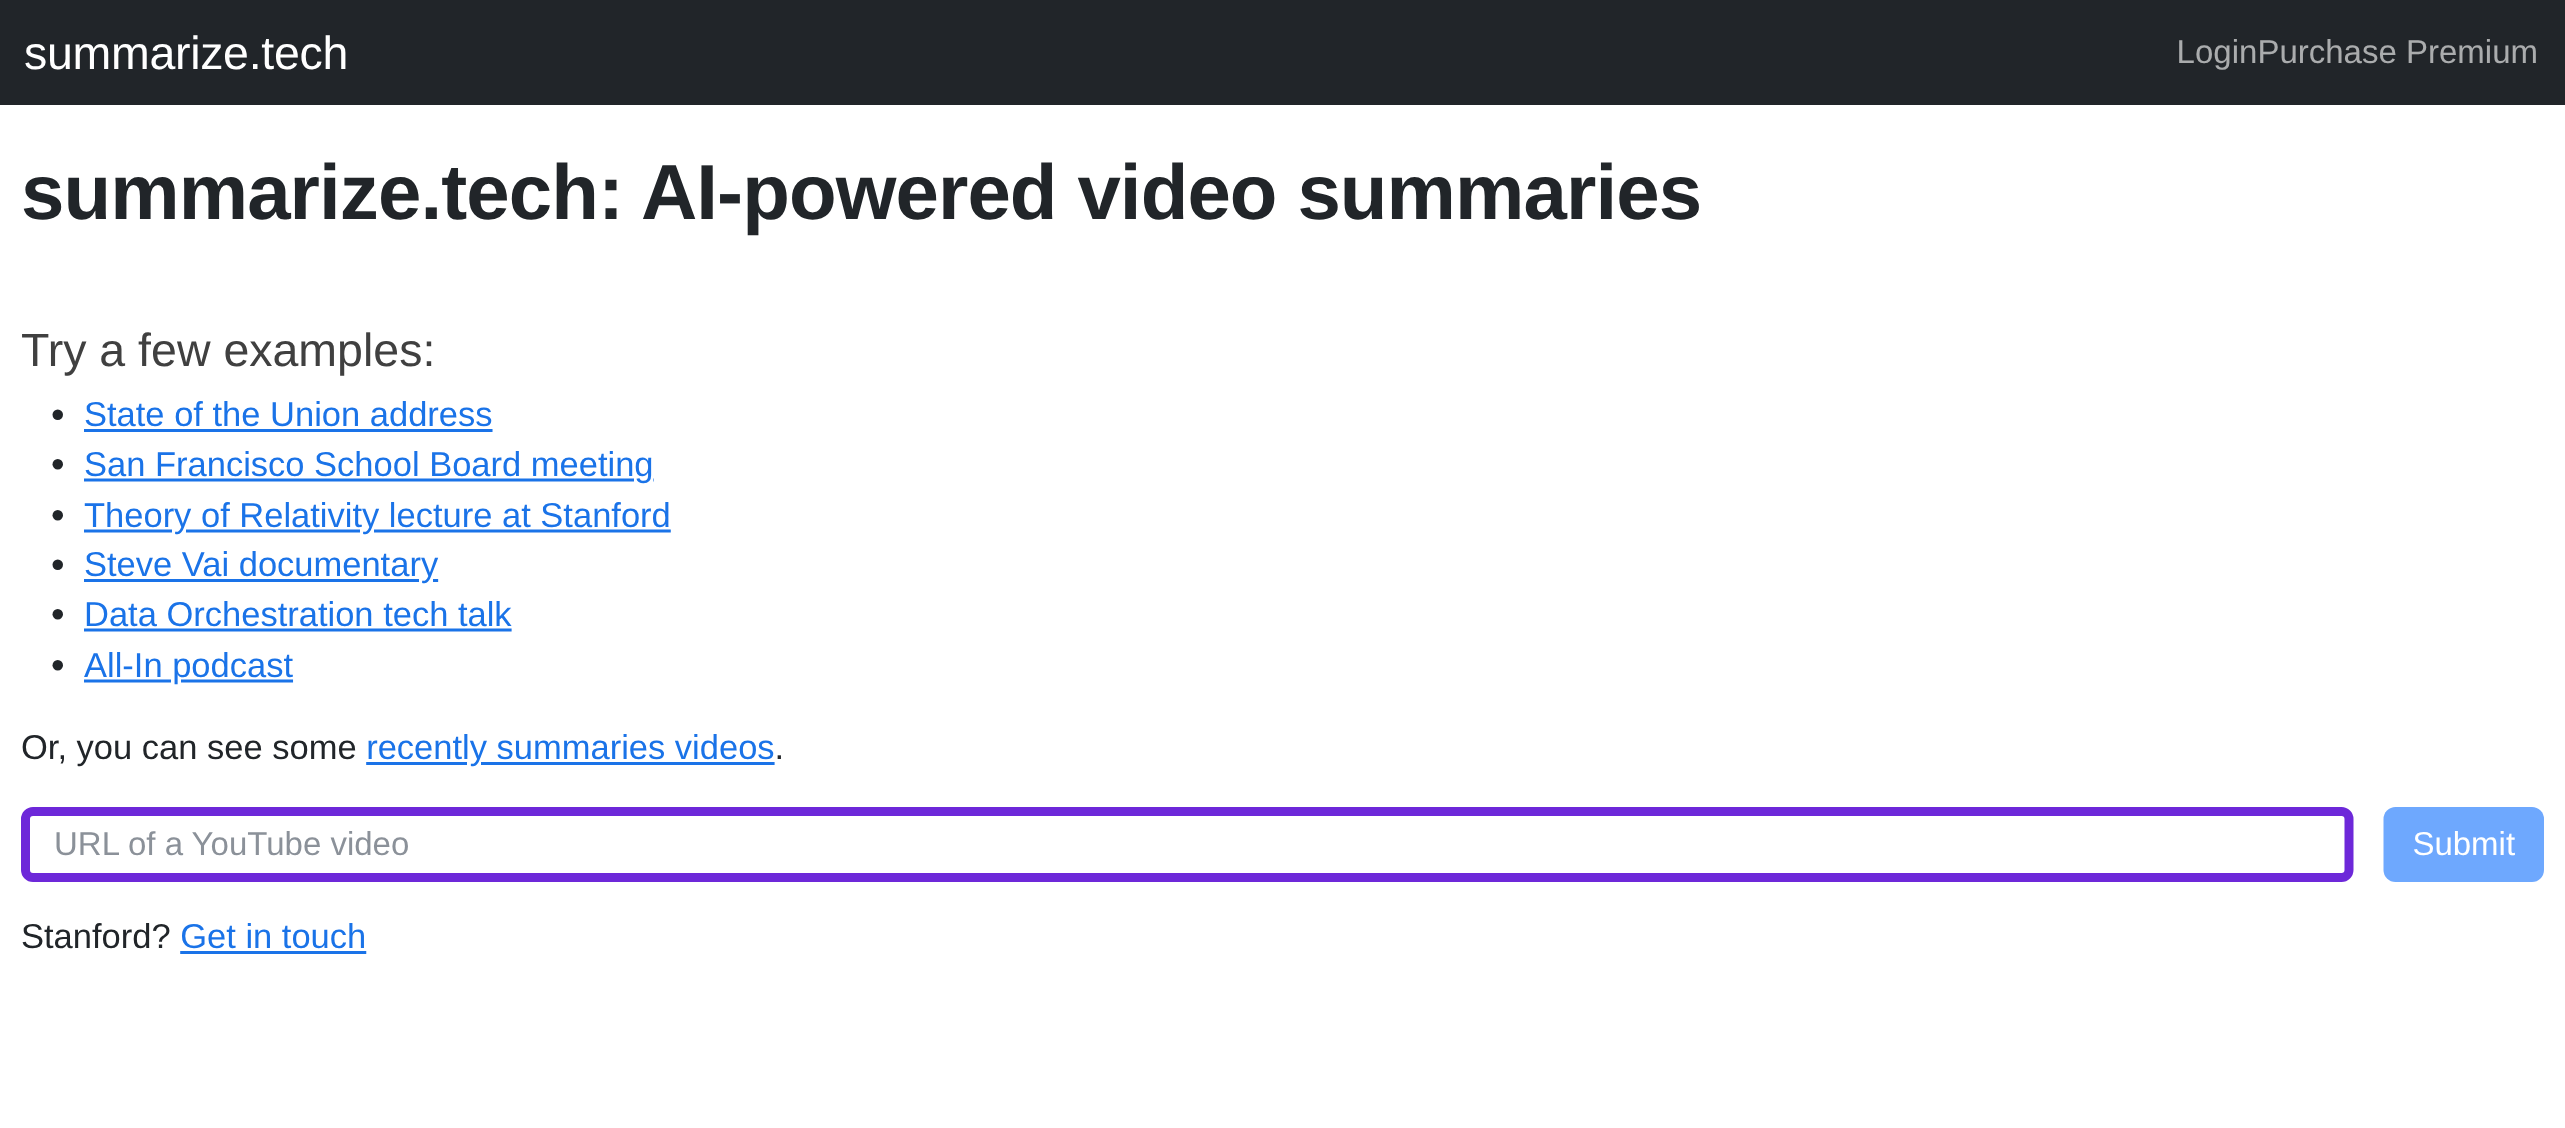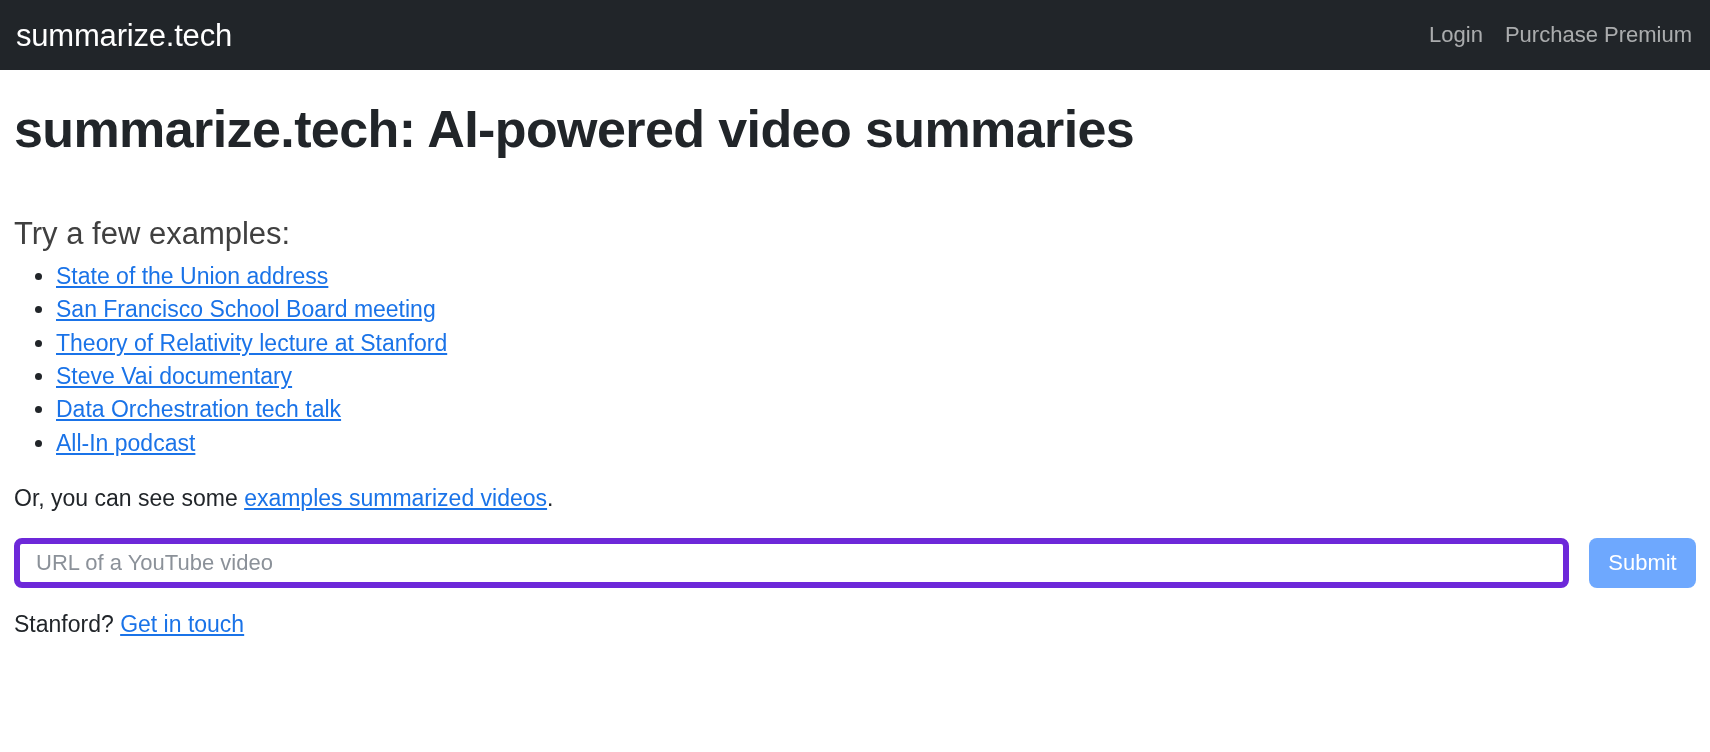--- a/index.html
+++ b/index.html
@@ -29,21 +29,20 @@
     color: #ffffff;
     font-size: 31px;
     line-height: 1;
     letter-spacing: -0.2px;
     text-decoration: none;
     cursor: pointer;
   }
   .navbar-links {
     display: flex;
     align-items: center;
-    gap: 22px;
   }
   .navbar-link {
     color: rgba(255, 255, 255, 0.62);
     font-size: 22px;
     line-height: 1;
     text-decoration: none;
     cursor: pointer;
   }
 
   
@@ -159,21 +158,21 @@
 
   <ul class="examples">
     <li><a class="link" href="#">State of the Union address</a></li>
     <li><a class="link" href="#">San Francisco School Board meeting</a></li>
     <li><a class="link" href="#">Theory of Relativity lecture at Stanford</a></li>
     <li><a class="link" href="#">Steve Vai documentary</a></li>
     <li><a class="link" href="#">Data Orchestration tech talk</a></li>
     <li><a class="link" href="#">All-In podcast</a></li>
   </ul>
 
-  <p class="recent-line"><span>Or, you can see some </span><a class="link" href="#">examples summarized videos</a><span>.</span></p>
+  <p class="recent-line"><span>Or, you can see some </span><a class="link" href="#">recently summaries videos</a><span>.</span></p>
 
   <div class="form-row">
     <input class="url-input" type="text" placeholder="URL of a YouTube video" style="">
     <button class="submit-button">Submit</button>
   </div>
 
   <p class="questions-line"><span>Stanford? </span><a class="link" href="#">Get in touch</a></p>
 
 </div>
 

